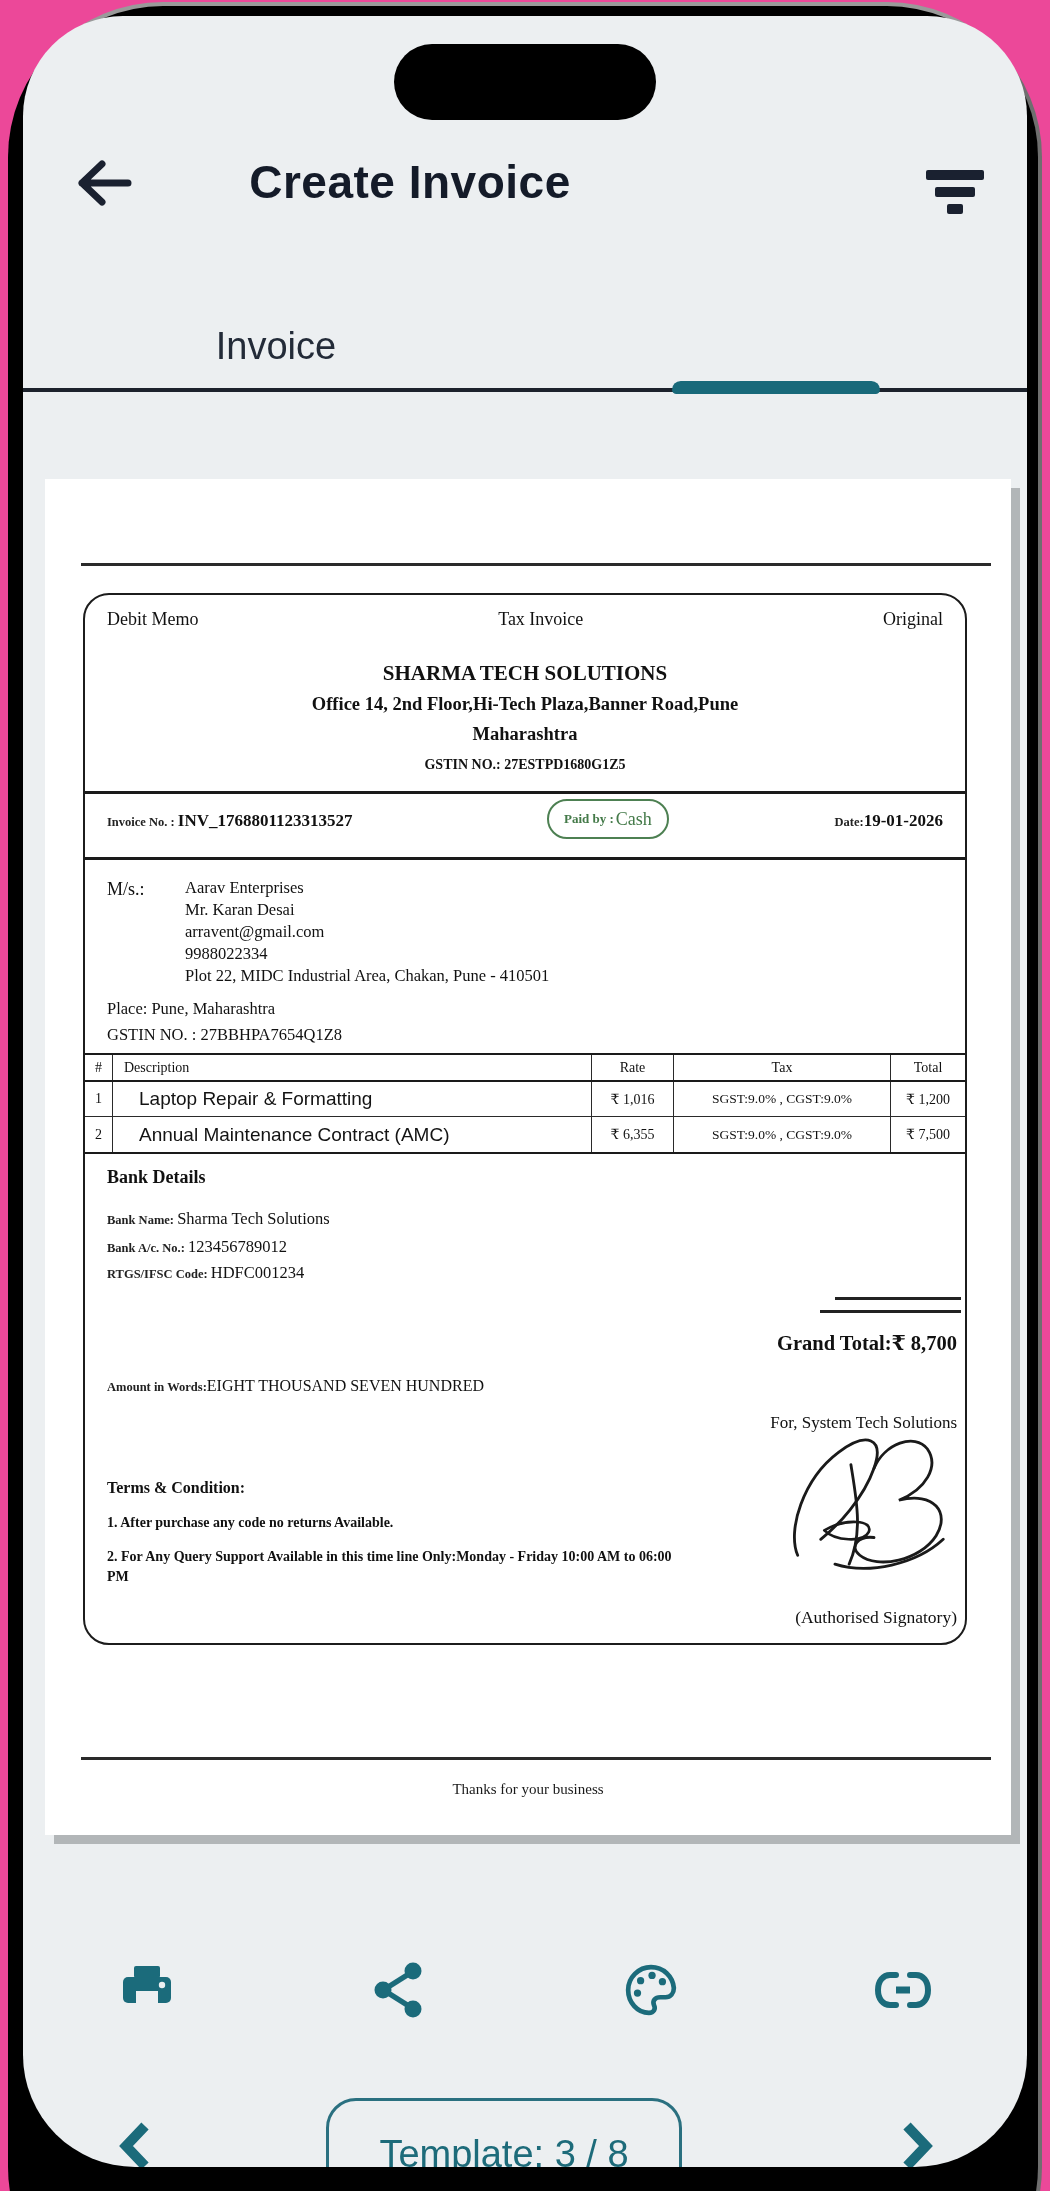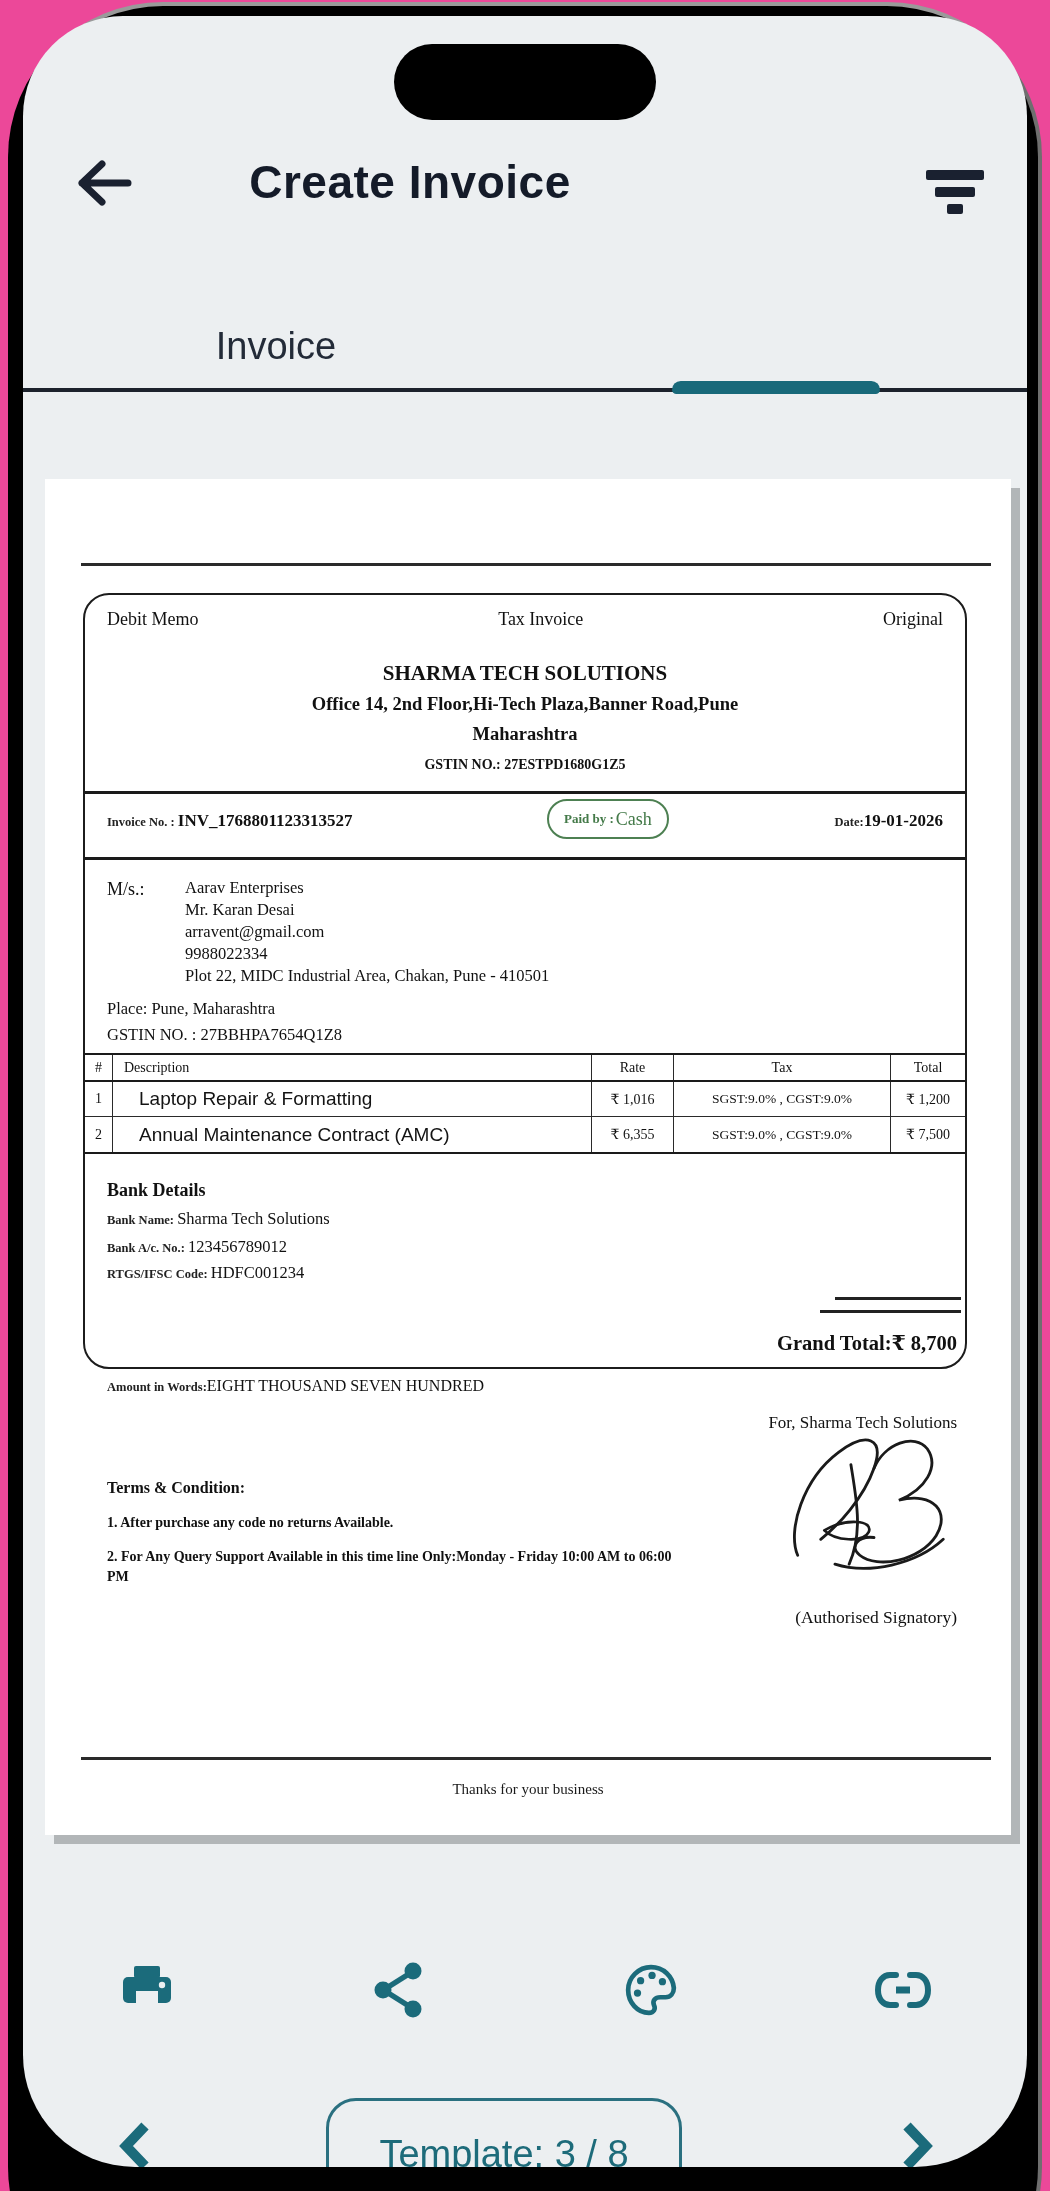--- a/index.html
+++ b/index.html
@@ -49,21 +49,21 @@
   .doc {
     position:absolute; left:22px; top:463px; width:966px; height:1356px;
     background:#fff; box-shadow:9px 9px 0 0 #b2b6b8;
     font-family:"Liberation Serif","DejaVu Serif",serif; color:#111;
   }
   .doc-title { position:absolute; left:38px; top:22px; font-size:28px; color:#0d0d0d; }
   .doc-hr1 { position:absolute; left:36px; right:20px; top:84px; height:3px; background:#2a2a2a; }
   .doc-hr2 { position:absolute; left:36px; right:20px; top:1278px; height:3px; background:#2a2a2a; }
   .doc-thanks { position:absolute; left:0; right:0; top:1302px; text-align:center; font-size:15px; color:#1a1a1a; }
   .inv-box {
-    position:absolute; left:38px; top:114px; width:884px; height:776px;
+    position:absolute; left:38px; top:114px; width:884px; height:1052px;
     border:2px solid #1c1c1c; border-radius:26px;
   }
   .memo-row { position:absolute; left:0; right:0; top:14px; padding:0 22px; display:flex; justify-content:space-between; font-size:18px; }
   .co-name  { position:absolute; left:0; right:0; top:66px;  text-align:center; font-size:21px; font-weight:700; }
   .co-addr1 { position:absolute; left:0; right:0; top:99px;  text-align:center; font-size:18.5px; font-weight:700; }
   .co-addr2 { position:absolute; left:0; right:0; top:129px; text-align:center; font-size:18.5px; font-weight:700; }
   .co-gstin { position:absolute; left:0; right:0; top:162px; text-align:center; font-size:14px; font-weight:700; }
   .div1 { position:absolute; left:0; right:0; top:196px; height:2.5px; background:#1a1a1a; }
   .div2 { position:absolute; left:0; right:0; top:262px; height:2.5px; background:#1a1a1a; }
   .inv-no { position:absolute; left:22px; top:216px; }
@@ -86,21 +86,21 @@
   .tr { display:grid; grid-template-columns:28px 479px 82px 217px 1fr; }
   .tr.hd { height:27px; border-bottom:2.5px solid #1a1a1a; font-size:14.5px; }
   .tr.r1 { height:35px; border-bottom:1.5px solid #2a2a2a; }
   .tr.r2 { height:35px; }
   .td { display:flex; align-items:center; justify-content:center; border-right:1.5px solid #2a2a2a; font-size:14px; overflow:hidden; }
   .td:last-child { border-right:none; }
   .td.dl { justify-content:flex-start; padding-left:11px; }
   .td.desc { justify-content:flex-start; padding-left:26px; font-family:"Liberation Sans","DejaVu Sans",sans-serif; font-size:19px; color:#131313; }
   .td.tax { font-size:13.5px; }
   
-  .bank-h  { position:absolute; left:22px; top:585px; font-size:18px; font-weight:600; }
+  .bank-h  { position:absolute; left:22px; top:572px; font-size:18px; font-weight:600; }
   .bank-l1 { position:absolute; left:22px; top:614px; }
   .bank-l2 { position:absolute; left:22px; top:642px; }
   .bank-l3 { position:absolute; left:22px; top:668px; }
   .bank-l1 .v, .bank-l2 .v, .bank-l3 .v { font-size:16.5px; }
   .tot-line1 { position:absolute; left:750px; top:702px; width:126px; height:3px; background:#222; }
   .tot-line2 { position:absolute; left:735px; top:715px; width:141px; height:3px; background:#222; }
   .grand { position:absolute; right:8px; top:736px; font-size:20.5px; font-weight:700; }
   .words { position:absolute; left:22px; top:782px; }
   .words .v { font-size:16px; }
   .for-label { position:absolute; right:8px; top:818px; font-size:17px; }
@@ -223,21 +223,21 @@
 
         <div class="tot-line1"></div>
         <div class="tot-line2"></div>
         <div class="grand">
           <span>Grand Total:</span><span>₹ 8,700</span>
         </div>
         <div class="words">
           <span class="lbl-sm">Amount in Words:</span><span class="v">EIGHT THOUSAND SEVEN HUNDRED</span>
         </div>
 
-        <div class="for-label">For, Sharma Tech Solutions</div>
+        <div class="for-label">For, System Tech Solutions</div>
         <div class="signature">
           <svg width="178" height="142" viewBox="0 0 200 160" fill="none">
             <path d="M14 140 C2 112 20 54 60 24 C92 0 112 8 100 42 C88 76 60 106 40 122" stroke="#1a1a1a" stroke-width="3.2" stroke-linecap="round"></path>
             <path d="M74 38 C80 76 88 114 72 150" stroke="#1a1a1a" stroke-width="3.2" stroke-linecap="round"></path>
             <path d="M44 112 C68 98 100 100 94 114 C88 126 56 124 44 112" stroke="#1a1a1a" stroke-width="3" stroke-linecap="round"></path>
             <path d="M100 42 C112 14 146 2 160 20 C174 40 158 66 128 78 C168 68 186 92 170 118 C152 146 104 156 84 140 C72 130 82 118 100 120" stroke="#1a1a1a" stroke-width="3.2" stroke-linecap="round"></path>
             <path d="M56 150 C94 162 148 150 178 122" stroke="#1a1a1a" stroke-width="3.2" stroke-linecap="round"></path>
           </svg>
         </div>
 

